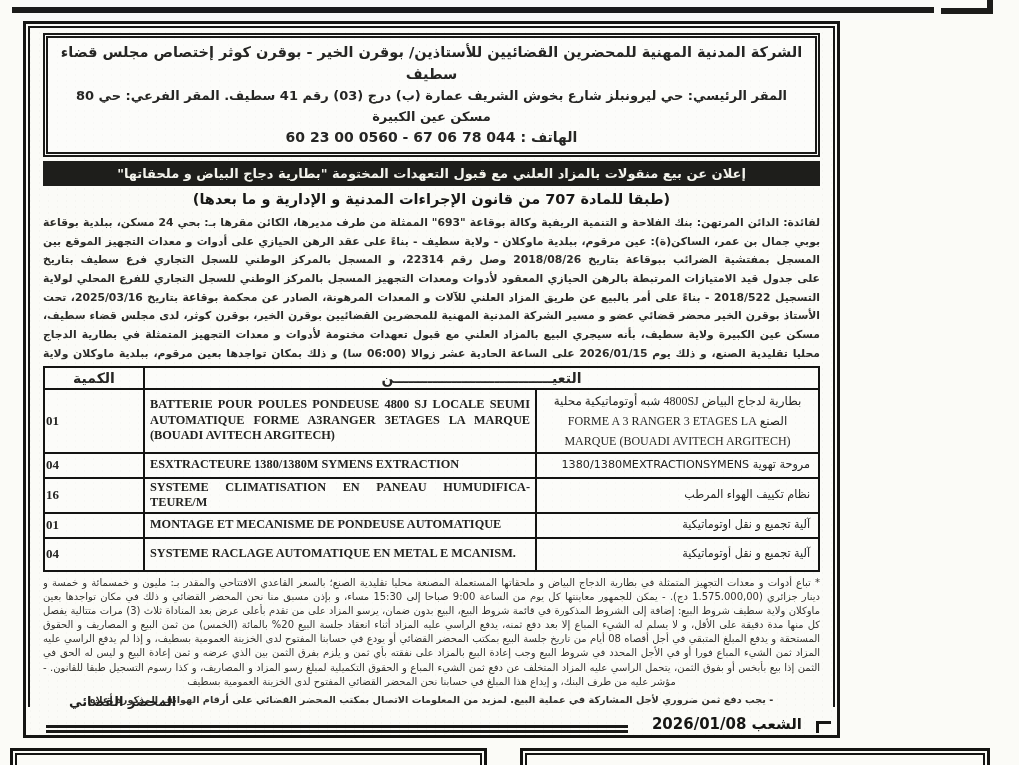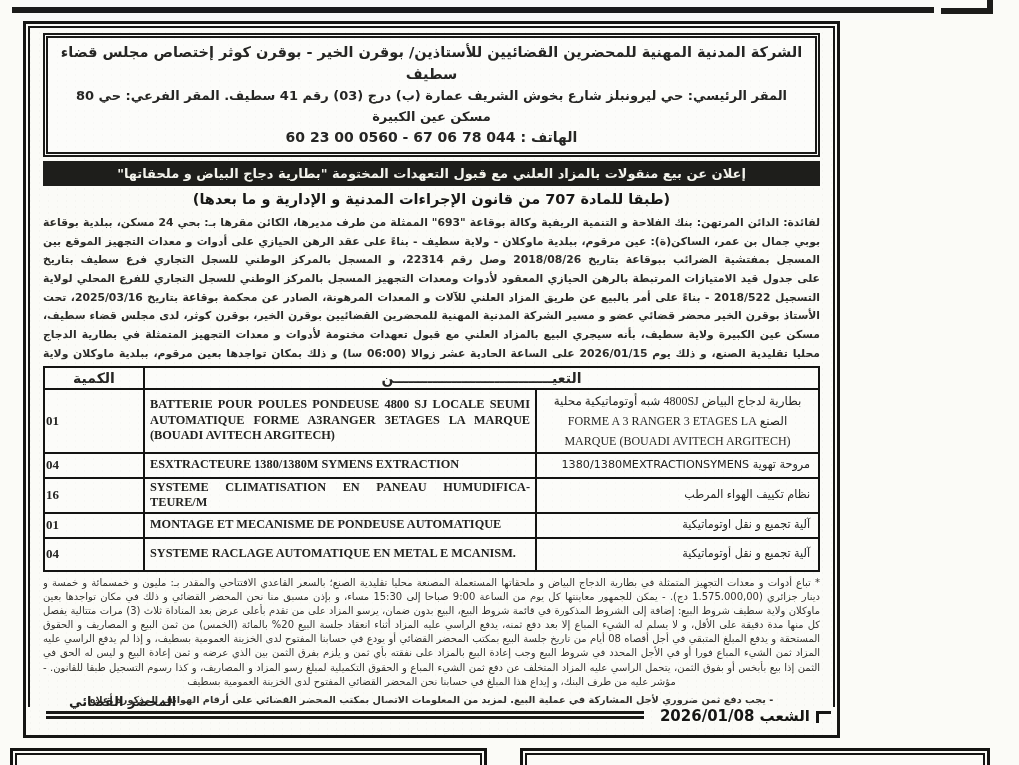--- a/index.html
+++ b/index.html
@@ -72,21 +72,21 @@
   .terms .ln.center{text-align:center;text-align-last:center;}
   .sig-row{position:relative;direction:rtl;margin-top:3px;height:22px;}
   .sig-row .ln-last{
     font-size:9.7px;font-weight:700;line-height:16px;text-align:center;color:#34332f;
   }
   .signature{
     position:absolute;left:26px;top:2px;font-size:13px;font-weight:700;color:#222220;
   }
   
   .date-strip{
-    height:26px;display:flex;align-items:flex-start;direction:rtl;padding:0 4px;
+    height:26px;display:flex;align-items:flex-end;direction:rtl;padding:0 4px;gap:8px;
   }
   .corner-mark{width:15px;height:12px;border-top:3px solid #161614;border-left:3px solid #161614;
     box-sizing:border-box;margin-left:6px;margin-top:4px;}
   .strip-text{font-size:15px;font-weight:700;direction:rtl;white-space:nowrap;color:#161614;margin-left:10px;}
   .strip-line{flex:1;height:8px;border-top:3px solid #1a1a18;border-bottom:3px solid #1a1a18;
     box-sizing:border-box;margin:4px 6px 0 14px;}
   
   .next-frame{position:absolute;top:748px;height:17px;box-sizing:border-box;
     border:3px solid #141412;border-bottom:none;padding:2px 2px 0;}
   .next-frame .inner{height:100%;border:2px solid #141412;border-bottom:none;box-sizing:border-box;}

